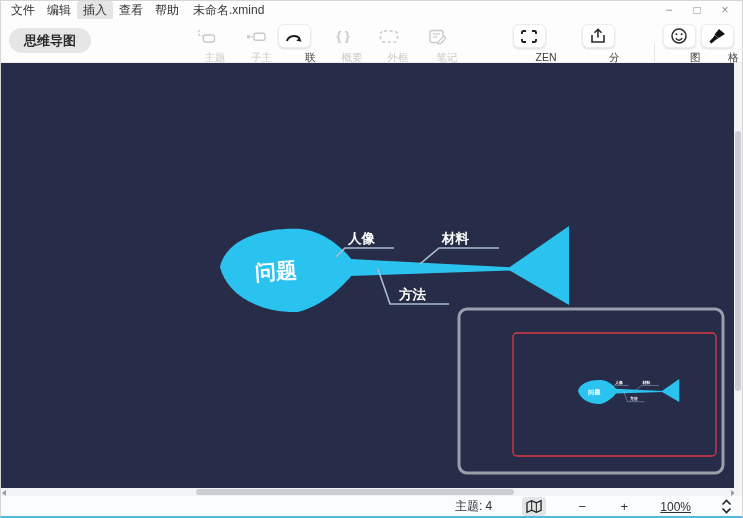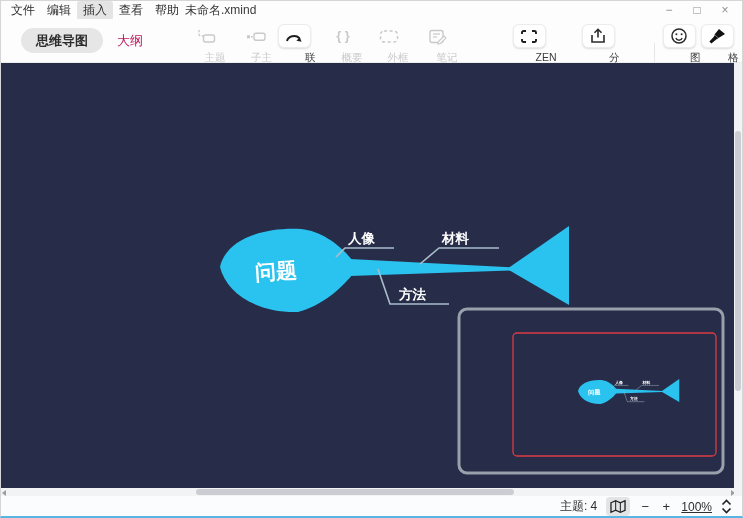--- a/index.html
+++ b/index.html
@@ -4,28 +4,28 @@
 <style>
   html,body{margin:0;padding:0;background:#fff;}
   *{box-sizing:border-box;font-family:"Liberation Sans","DejaVu Sans",sans-serif;}
   .app{position:relative;width:743px;height:518px;overflow:hidden;background:#fff;
        border:1px solid #d6d6d6;border-bottom:2px solid #5ab5e2;}
   
   .menubar{position:absolute;left:0;top:0;width:100%;height:18px;background:#fdfdfd;
            display:flex;align-items:center;font-size:12px;color:#2e2e2e;padding-left:4px;}
   .menu-item{padding:1px 6px;border-radius:3px;cursor:default;}
   .menu-item.hl{background:#e4e4e4;}
-  .doc-title{margin-left:0;color:#3a3a3a;}
+  .doc-title{margin-left:8px;color:#3a3a3a;}
   .win-controls{position:absolute;right:4px;top:0;height:17px;display:flex;align-items:center;gap:14px;
                 color:#8f8f8f;font-size:12px;padding-right:6px;}
   .win-controls span{width:14px;text-align:center;}
   
   .toolbar{position:absolute;left:0;top:18px;width:100%;height:44px;background:#fdfdfd;
            border-bottom:1px solid #ededed;}
-  .tab-group{position:absolute;left:20px;top:9px;display:flex;align-items:center;gap:14px;}
+  .tab-group{position:absolute;left:8px;top:9px;display:flex;align-items:center;gap:14px;flex-direction:column;}
   .tab-pill{background:#e6e6e6;border-radius:13px;height:25px;line-height:25px;padding:0 15px;
             font-size:13px;color:#2c2c2c;font-weight:bold;}
   .tab-plain{font-size:13px;color:#be185d;}
   .tbtn{position:absolute;top:5px;width:46px;display:flex;flex-direction:column;align-items:center;}
   .icon-box{width:33px;height:24px;display:flex;align-items:center;justify-content:center;border-radius:6px;}
   .tbtn.enabled .icon-box{background:#fff;border:1px solid #ececec;box-shadow:0 1px 2px rgba(0,0,0,.13);}
   .tlabel{margin-top:3px;font-size:10.5px;color:#c9c9c9;margin-left:18px;}
   .tbtn.enabled .tlabel{color:#3c3c3c;padding-left:16px;}
   .tb-divider{position:absolute;top:24px;height:30px;width:1px;background:#e6e6e6;}
   
@@ -35,21 +35,21 @@
   .vscroll{position:absolute;right:0;top:62px;width:8px;height:425px;background:#f2f3f5;}
   .vscroll .thumb{position:absolute;left:1px;width:6px;top:68px;height:260px;background:#cbcdd2;border-radius:3px;}
   .hscroll{position:absolute;left:0;top:487px;width:735px;height:8px;background:#f2f3f5;}
   .hscroll .thumb{position:absolute;top:1px;height:6px;left:195px;width:318px;background:#cbcdd2;border-radius:3px;}
   .scroll-corner{position:absolute;right:0;top:487px;width:8px;height:8px;background:#f2f3f5;}
   .harrow{position:absolute;top:1.5px;width:0;height:0;border-top:3px solid transparent;border-bottom:3px solid transparent;}
   .harrow.left{left:1px;border-right:4px solid #9a9da5;}
   .harrow.right{right:1px;border-left:4px solid #9a9da5;}
   
   .statusbar{position:absolute;left:0;top:495px;width:100%;height:21px;background:#fafcfe;
-             display:flex;align-items:center;justify-content:flex-end;gap:9px;padding-right:10px;
+             display:flex;align-items:center;justify-content:flex-end;gap:30px;padding-right:10px;
              font-size:12px;color:#2e2e2e;}
   .map-btn{width:24px;height:19px;background:#e3e4e6;border-radius:4px;display:flex;align-items:center;justify-content:center;}
   .zoom-btn{font-size:13px;color:#2e2e2e;width:12px;text-align:center;}
   .zoom-level{font-size:12px;color:#2e2e2e;text-decoration:underline;}
   .stepper svg{display:block;}
 </style>
 </head>
 <body>
 
 <div class="app">

